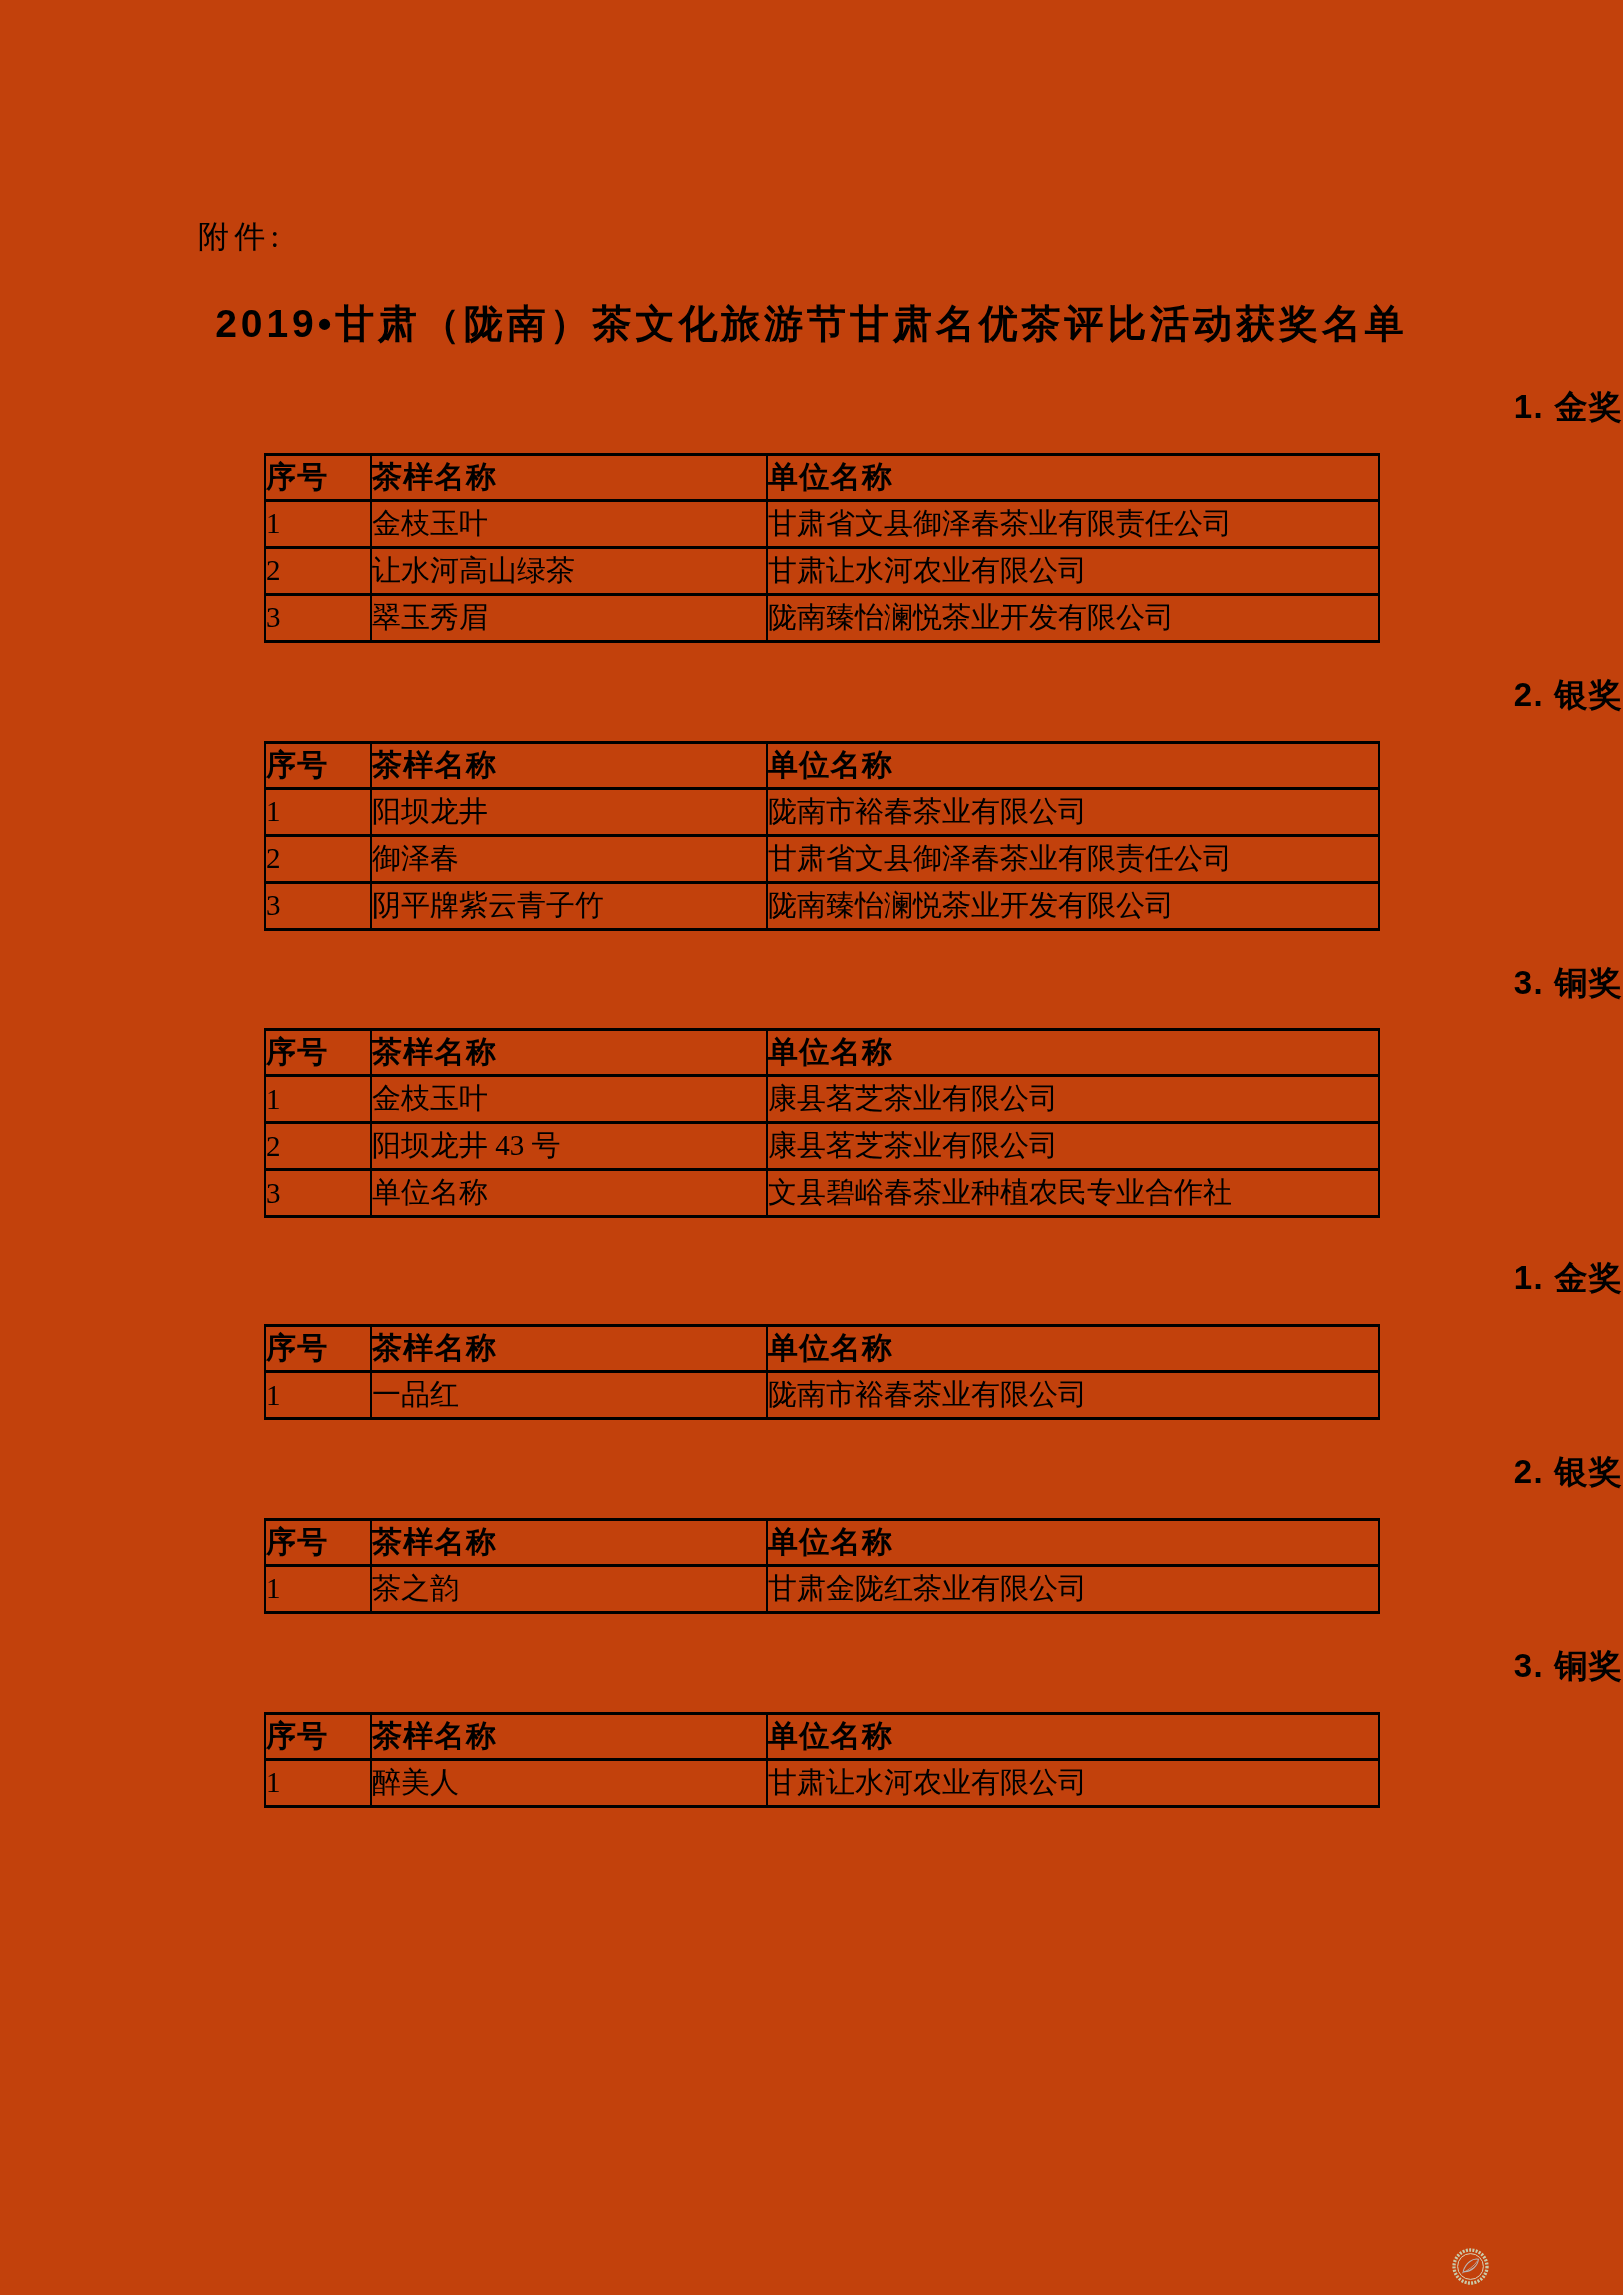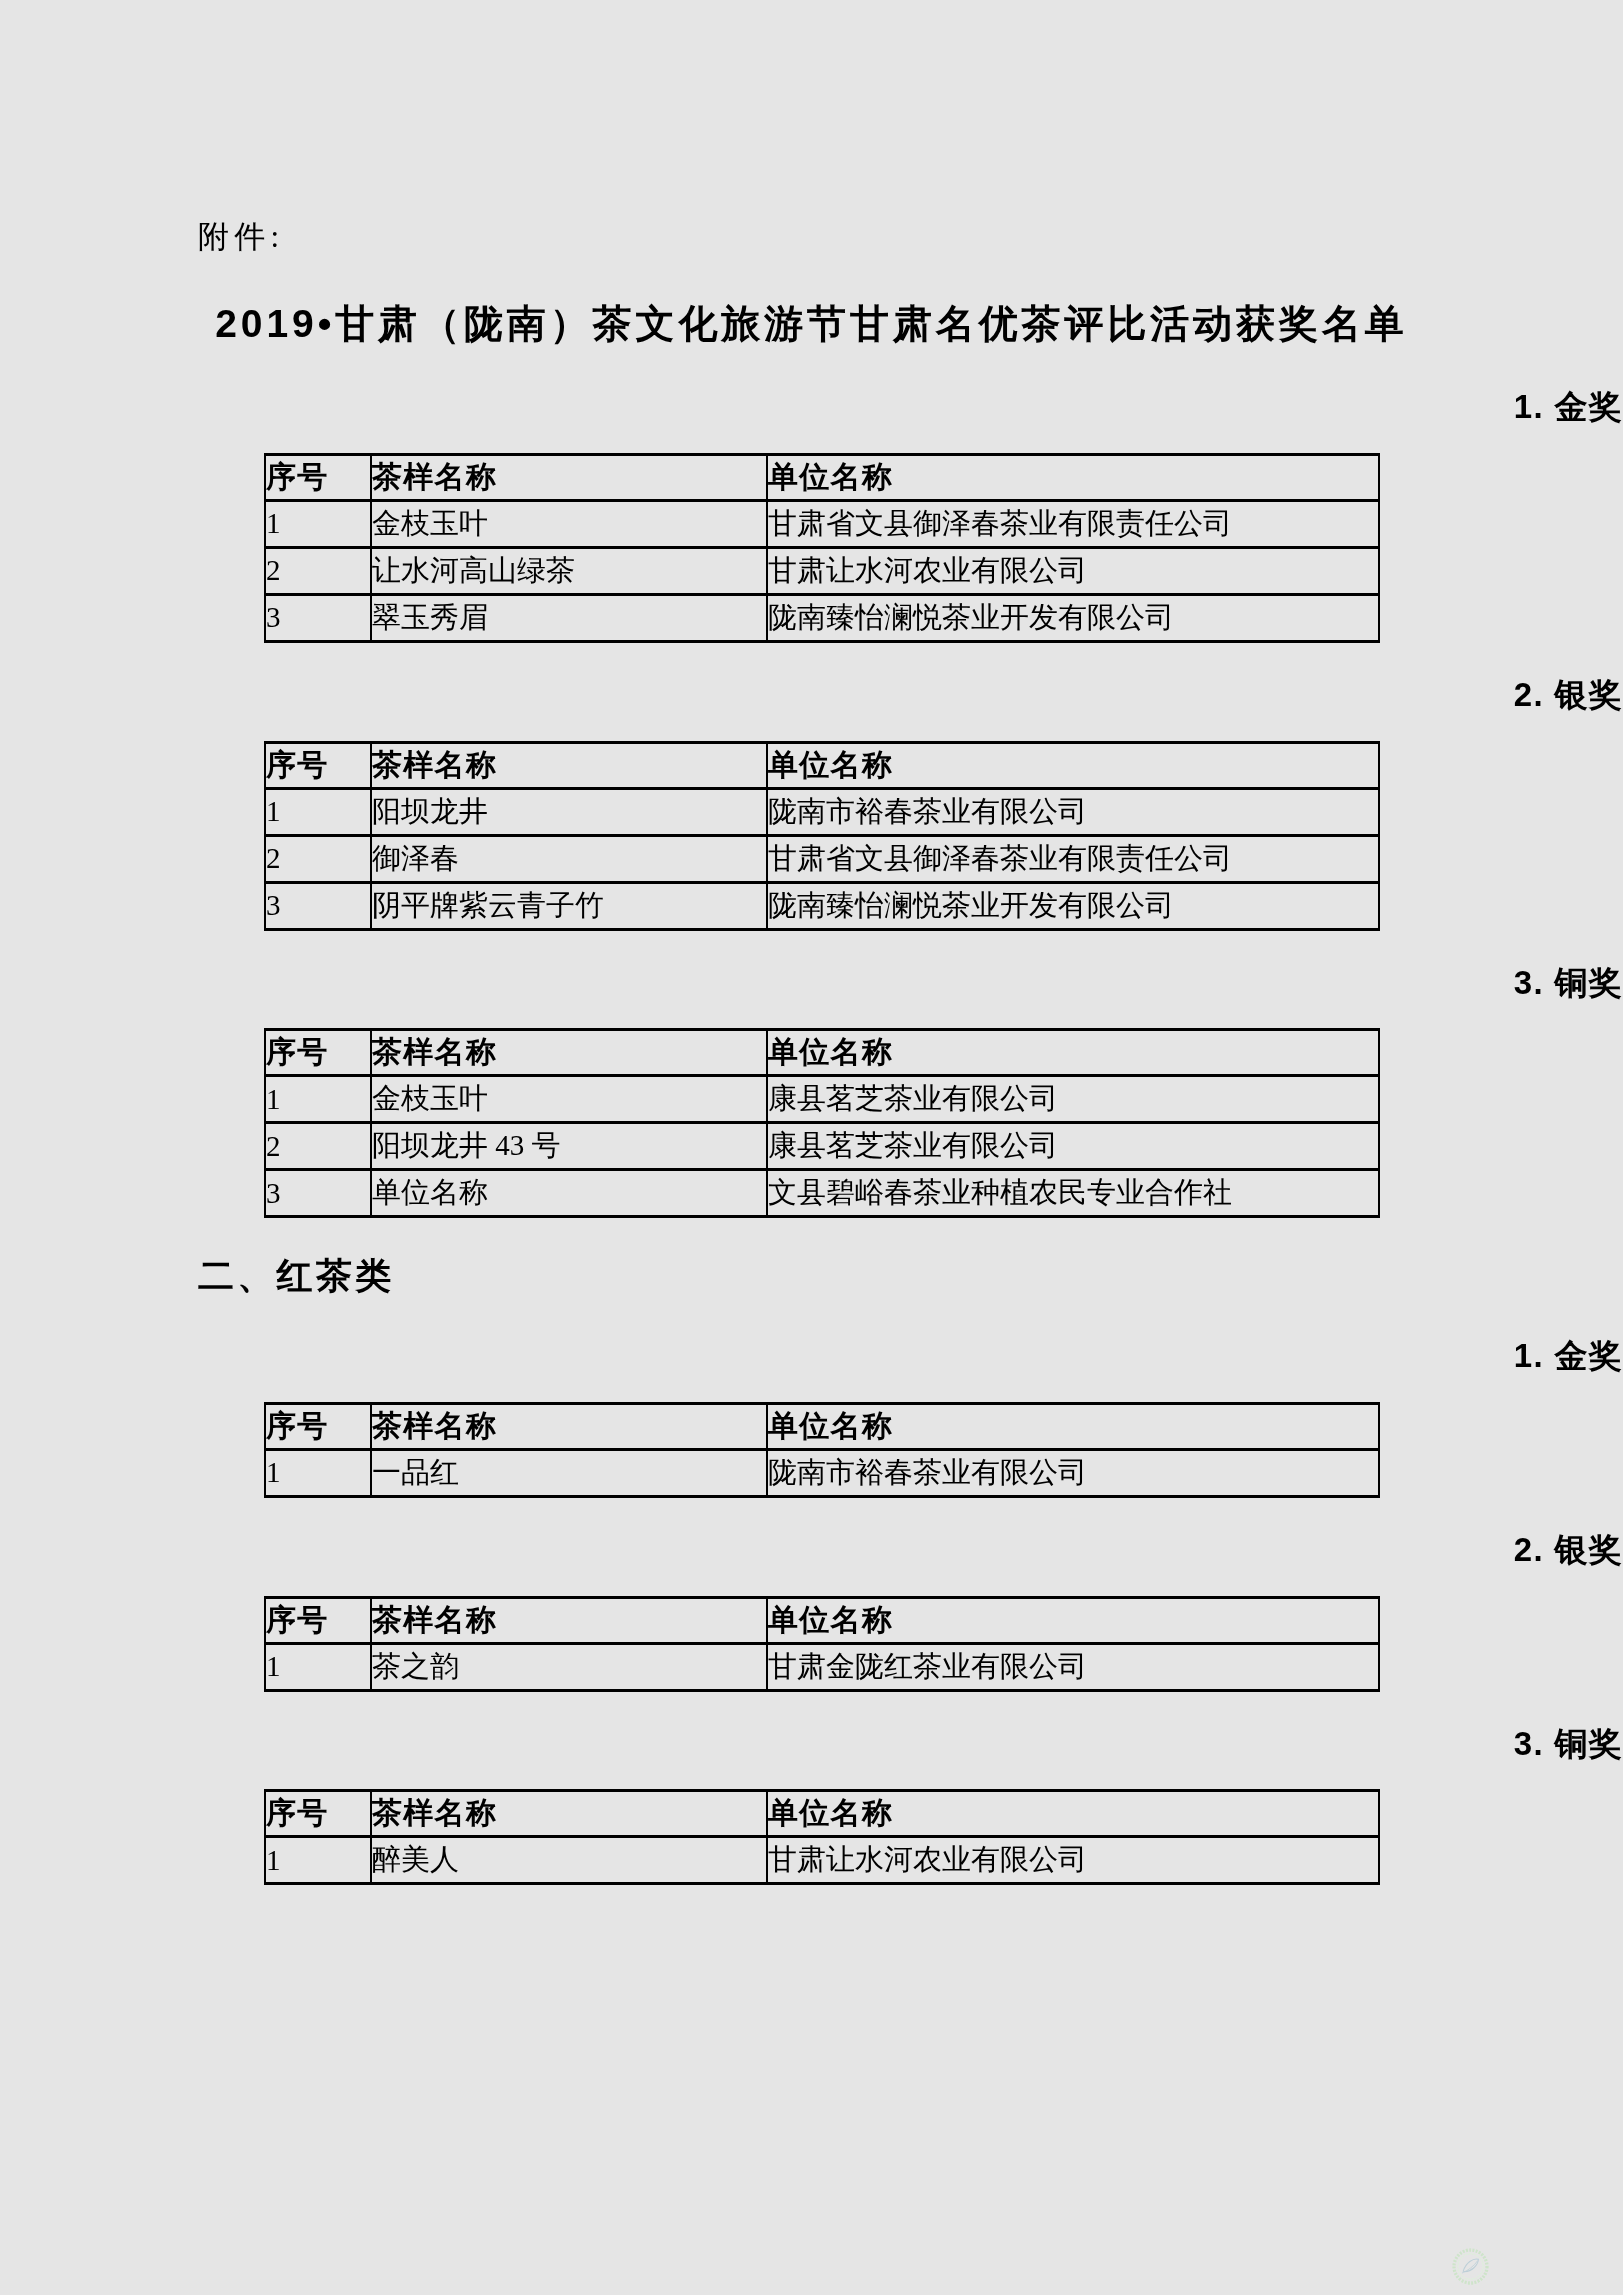--- a/index.html
+++ b/index.html
@@ -1,21 +1,21 @@
 <!DOCTYPE html>
 <html style="font-size:10.5px"><head>
 <meta charset="utf-8">
 <style>
   * { margin: 0; padding: 0; box-sizing: border-box; }
   html, body { background: #ffffff; }
   .page {
     position: relative;
     width: 1623px;
     height: 2295px;
-    background: #e5e5e5;
+    background: #c2410c;
     overflow: hidden;
     color: #000;
     font-family: "Liberation Serif", serif;
   }
   .attachment {
     margin: 220px 0 0 198px;
     font-size: 31px;
     line-height: 1.1;
     letter-spacing: 5.2px;
     font-weight: 400;
@@ -208,21 +208,20 @@
     <td>单位名称</td>
     <td>文县碧峪春茶业种植农民专业合作社</td>
   </tr>
 </tbody>
     </table>
   </div>
 </div>
   </section>
 
   <section class="section">
-    <h2 class="cat-heading">二、红茶类</h2>
     <div class="awards">
   <div class="award">
     <h3 class="award-label">1. 金奖</h3>
     <table class="award-table">
       <colgroup>
         <col class="c-idx">
                 <col class="c-tea">
                 <col class="c-unit">
       </colgroup>
       <thead>

